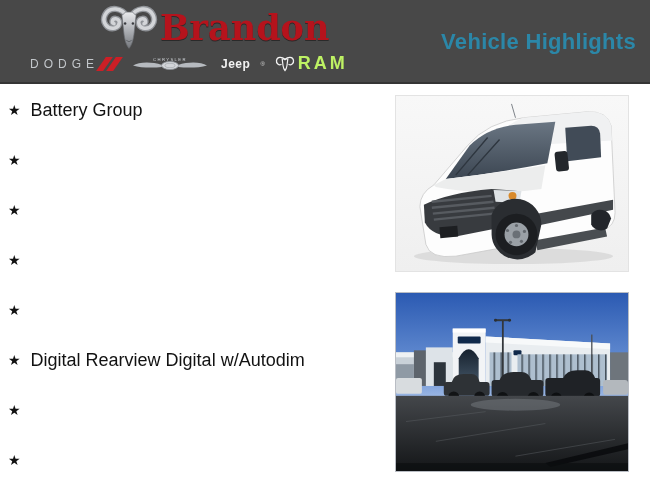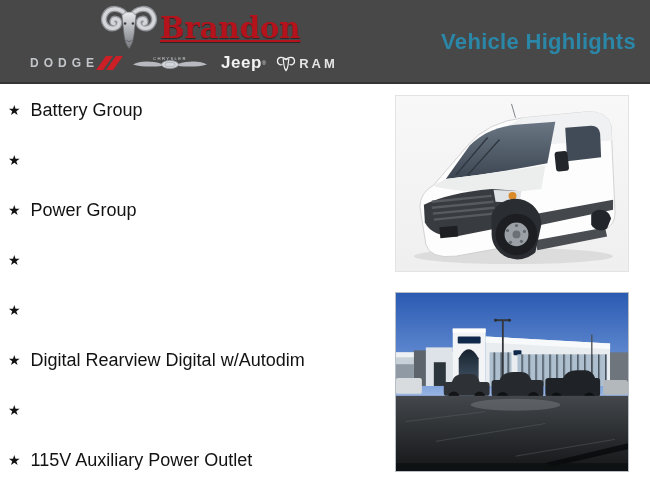--- a/index.html
+++ b/index.html
@@ -6,32 +6,32 @@
   .page{position:relative;width:650px;height:488px;background:#ffffff;overflow:hidden;
         font-family:"Liberation Sans",sans-serif;}
 
   
   .topbar{position:absolute;top:0;left:0;width:650px;height:84px;background:#484848;
           border-bottom:2px solid #353535;box-sizing:border-box;}
   .logo-block{position:absolute;left:22px;top:3px;width:320px;height:78px;}
   .logo-top{position:absolute;left:78px;top:2px;display:flex;align-items:center;}
   .ramhead{width:58px;height:46px;}
   .brandon{font-family:"DejaVu Serif",serif;font-weight:bold;color:#b5131c;
-           font-size:29px;line-height:46px;margin-left:2px;letter-spacing:0px;
-           text-shadow:0 1px 0 #2a2a2a;text-decoration:underline;}
+           font-size:35px;line-height:46px;margin-left:2px;letter-spacing:0px;
+           text-shadow:0 1px 0 #2a2a2a;}
   .logo-bottom{position:absolute;left:8px;top:50px;display:flex;align-items:center;}
-  .dodge{font-size:12px;font-weight:bold;letter-spacing:5px;color:#c2c6ca;}
+  .dodge{font-size:12px;font-weight:normal;letter-spacing:5px;color:#c2c6ca;}
   .slashes{display:inline-flex;margin-left:2px;margin-right:10px;}
   .slashes i{display:inline-block;width:7px;height:14px;background:#cc1f26;
              transform:skewX(-35deg);margin-right:3px;}
   .chrysler{width:78px;height:18px;margin-right:12px;}
-  .jeep{font-size:17px;font-weight:bold;color:#f2f2f2;margin-right:0;letter-spacing:0.5px;}
+  .jeep{font-size:12px;font-weight:bold;color:#f2f2f2;margin-right:10px;letter-spacing:0.5px;}
   .reg{font-size:6px;color:#d8d8d8;vertical-align:sub;margin-right:10px;}
   .rambadge{width:20px;height:17px;margin-right:3px;}
-  .ramword{font-size:13px;font-weight:bold;letter-spacing:3px;color:#e5e5e5;text-align:center;}
+  .ramword{font-size:18px;font-weight:bold;letter-spacing:3px;color:#bef264;text-align:center;}
   .page-title{position:absolute;right:14px;top:29px;font-size:22px;font-weight:bold;
               color:#2b87a8;letter-spacing:0.3px;}
 
   
   .features{position:absolute;left:8px;top:85px;width:382px;margin:0;padding:0;list-style:none;}
   .features li{height:50px;display:flex;align-items:center;font-size:18px;color:#121212;}
   .star{font-size:14px;margin-right:10px;position:relative;top:0px;color:#111;}
 
   
   .photo{position:absolute;left:395px;width:234px;overflow:hidden;}
@@ -97,38 +97,36 @@
   <ul class="features">
     <li>
       <span class="star">★</span>
       <span>Battery Group</span>
       </li>
     <li>
       <span class="star">★</span>
       </li>
     <li>
       <span class="star">★</span>
-      <span>Power Group</span>
       </li>
     <li>
       <span class="star">★</span>
       </li>
     <li>
       <span class="star">★</span>
       </li>
     <li>
       <span class="star">★</span>
       <span>Digital Rearview Digital w/Autodim</span>
       </li>
     <li>
       <span class="star">★</span>
       </li>
     <li>
       <span class="star">★</span>
-      <span>115V Auxiliary Power Outlet</span>
       </li>
   </ul>
 
   <div class="photo photo-van">
     <svg viewBox="0 0 233 177" preserveAspectRatio="none">
       <defs>
         <linearGradient id="vanbg" x1="0" y1="0" x2="0" y2="1">
           <stop offset="0" stop-color="#f8f8f8"></stop>
             <stop offset="1" stop-color="#efefef"></stop>
         </linearGradient>

